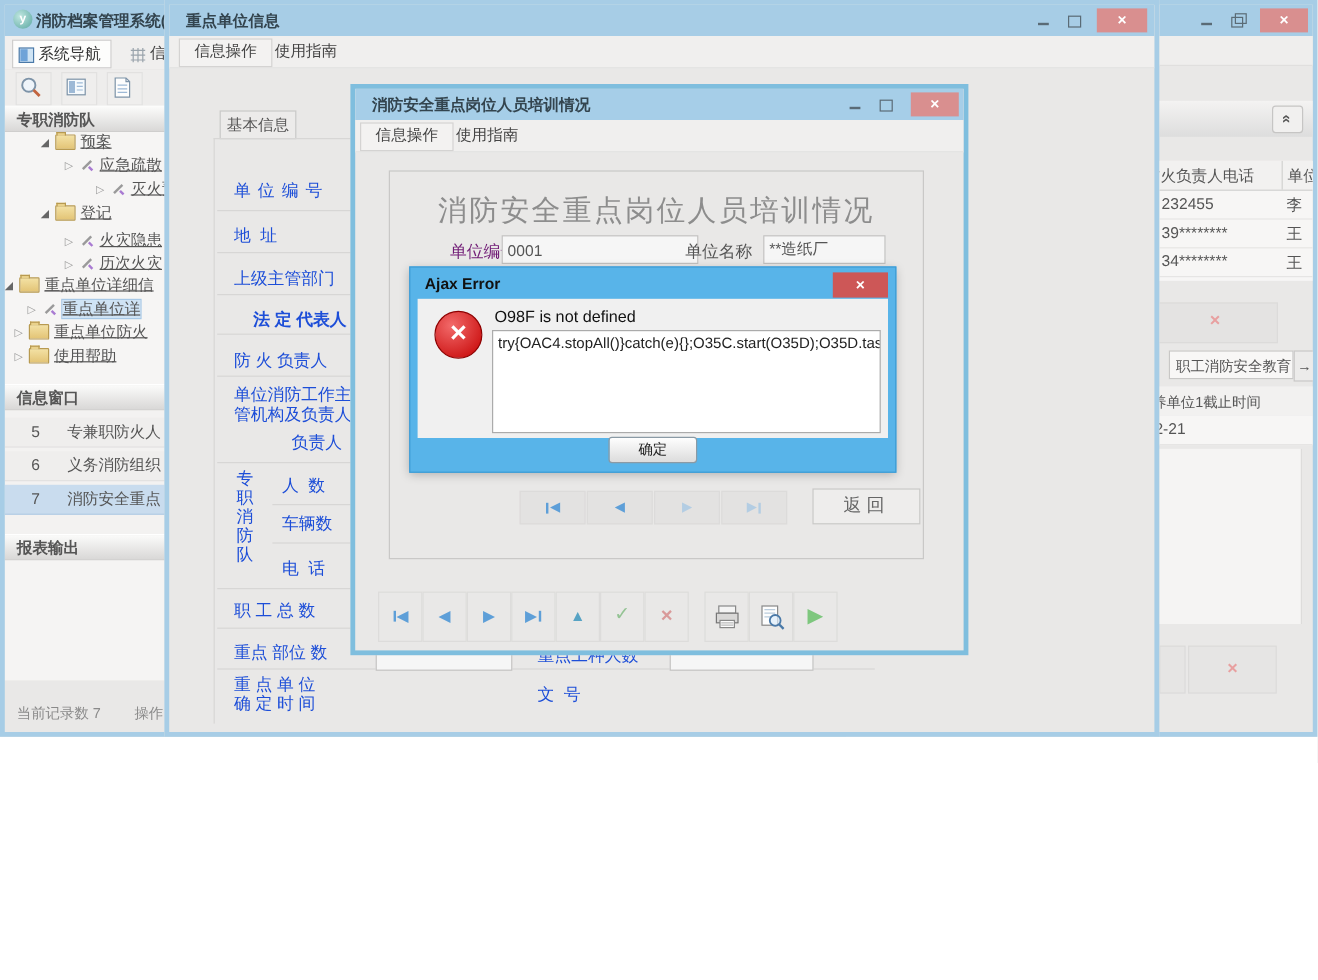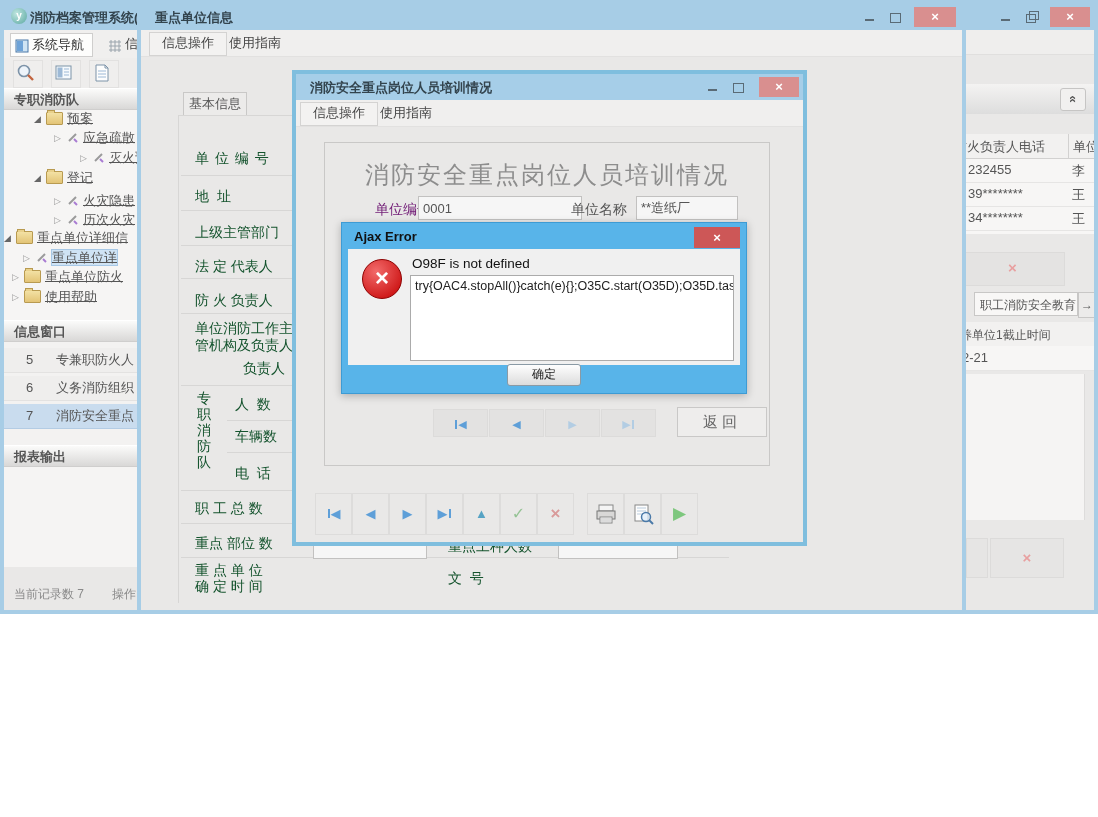--- a/index.html
+++ b/index.html
@@ -35,21 +35,21 @@
   .hammer{display:inline-block;vertical-align:middle;margin-right:4px;}
   .tree-label{vertical-align:middle;}
   .tree-label.sel{background:#cfe3f4;outline:1px solid #a7c8e6;}
   .inforow{position:absolute;left:0;width:100%;height:24px;line-height:24px;font-size:13px;color:#555;background:#efeeed;border-bottom:1px solid #e3e2e1;}
   .inforow.sel{background:#c9dcee;border-bottom:1px solid #b3cce4;}
   .inforow .n{position:absolute;left:22px;} .inforow .t{position:absolute;left:52px;white-space:nowrap;}
   .statustxt{position:absolute;font-size:12px;color:#8a8a8a;white-space:nowrap;}
   .ribbontab{position:absolute;top:3px;height:22px;line-height:22px;font-size:13px;color:#333;background:#fdfdfc;
              border:1px solid #cfcecd;padding:0 8px 0 4px;white-space:nowrap;}
   .toolbtn{position:absolute;width:28px;height:26px;background:#efeeed;border:1px solid #e2e1e0;}
-  .flabel{position:absolute;font-size:14px;color:#14532d;white-space:pre;}
+  .flabel{position:absolute;font-size:14px;color:#1d4ed8;white-space:pre;}
   .hline{position:absolute;height:1px;background:#d7d6d5;}
   .vline{position:absolute;width:1px;background:#d7d6d5;}
   .ibox{position:absolute;box-sizing:border-box;background:#f6f6f6;border:1px solid #c2c1c0;font-size:13px;color:#555;padding:2px 4px;font-family:inherit;}
   .navbtn{position:absolute;width:55px;height:28px;background:#e3e2e1;border:1px solid #dcdbda;color:#5e9fd8;
           text-align:center;font-size:11px;line-height:26px;box-sizing:border-box;}
   .navbtn.dis{color:#b3cde3;}
   .bar{display:inline-block;width:2px;height:9px;background:currentColor;vertical-align:middle;margin:0 1px;}
   .g{vertical-align:middle;}
   .tb2btn{position:absolute;width:37px;height:42px;background:#e9e8e7;border:1px solid #dddcdb;box-sizing:border-box;
           text-align:center;line-height:38px;font-size:13px;color:#5e9fd8;}
@@ -241,21 +241,21 @@
   <div class="abs" style="left:42px;top:88px;width:64px;height:24px;background:#eceb ea;border:1px solid #c9c8c7;box-sizing:border-box;text-align:center;line-height:22px;font-size:13px;color:#555;background:#ecebea;"><span>基本信息</span></div>
   <div class="vline" style="left:37px;top:111px;height:488px;"></div>
   <div class="hline" style="left:37px;top:111px;width:420px;"></div>
 
   <div class="flabel" style="left:54px;top:146px;letter-spacing:1px;">单 位 编 号</div>
   <div class="hline" style="left:40px;top:171px;width:420px;"></div>
   <div class="flabel" style="left:54px;top:184px;letter-spacing:2px;">地 址</div>
   <div class="hline" style="left:40px;top:206px;width:420px;"></div>
   <div class="flabel" style="left:54px;top:220px;">上级主管部门</div>
   <div class="hline" style="left:40px;top:241px;width:420px;"></div>
-  <div class="flabel" style="left:54px;top:254px;">法 定 代表人</div>
+  <div class="flabel" style="left:70px;top:254px;font-weight:bold;">法 定 代表人</div>
   <div class="hline" style="left:40px;top:274px;width:420px;"></div>
   <div class="flabel" style="left:54px;top:288px;">防 火 负责人</div>
   <div class="hline" style="left:40px;top:309px;width:420px;"></div>
   <div class="flabel" style="left:54px;top:316px;">单位消防工作主</div>
   <div class="flabel" style="left:54px;top:333px;">管机构及负责人</div>
   <div class="flabel" style="left:102px;top:356px;">负责人</div>
   <div class="hline" style="left:40px;top:381px;width:420px;"></div>
   <div class="flabel" style="left:56px;top:386px;width:16px;line-height:16px;word-break:break-all;white-space:normal;">专职消防队</div>
   <div class="flabel" style="left:94px;top:392px;">人  数</div>
   <div class="hline" style="left:86px;top:416px;width:374px;"></div>

